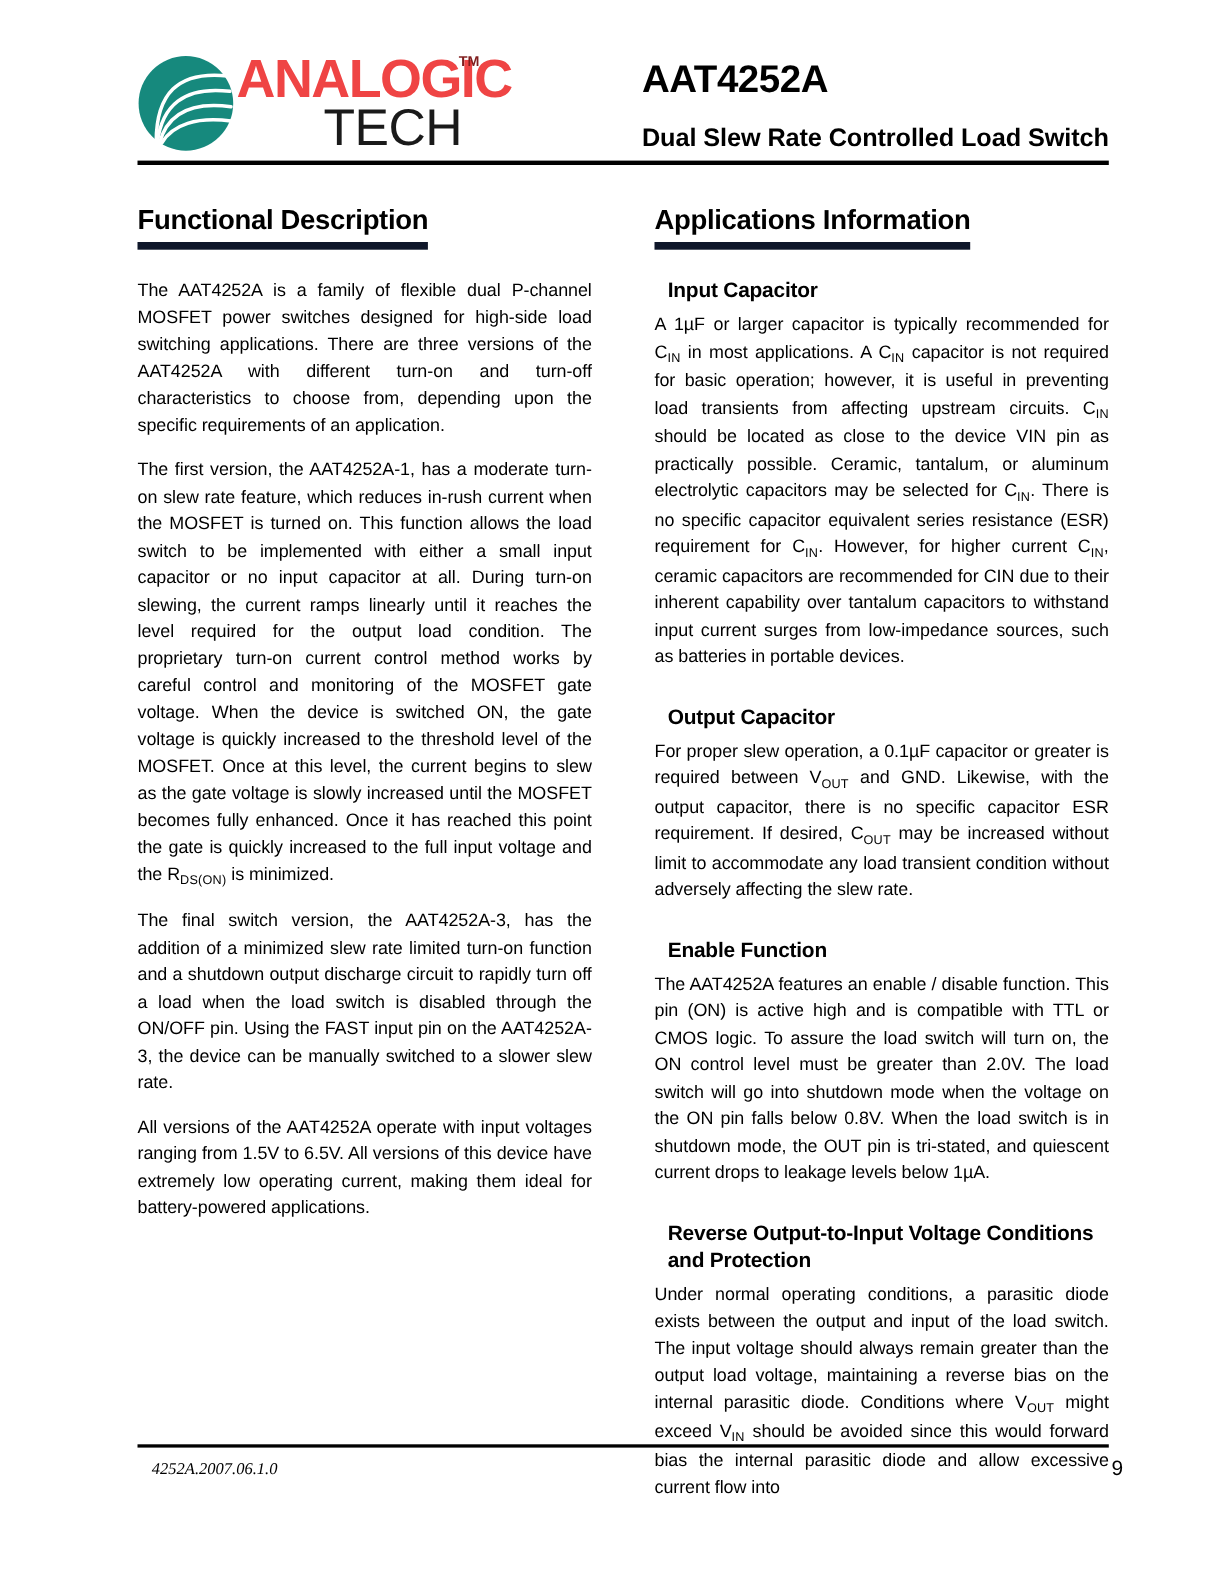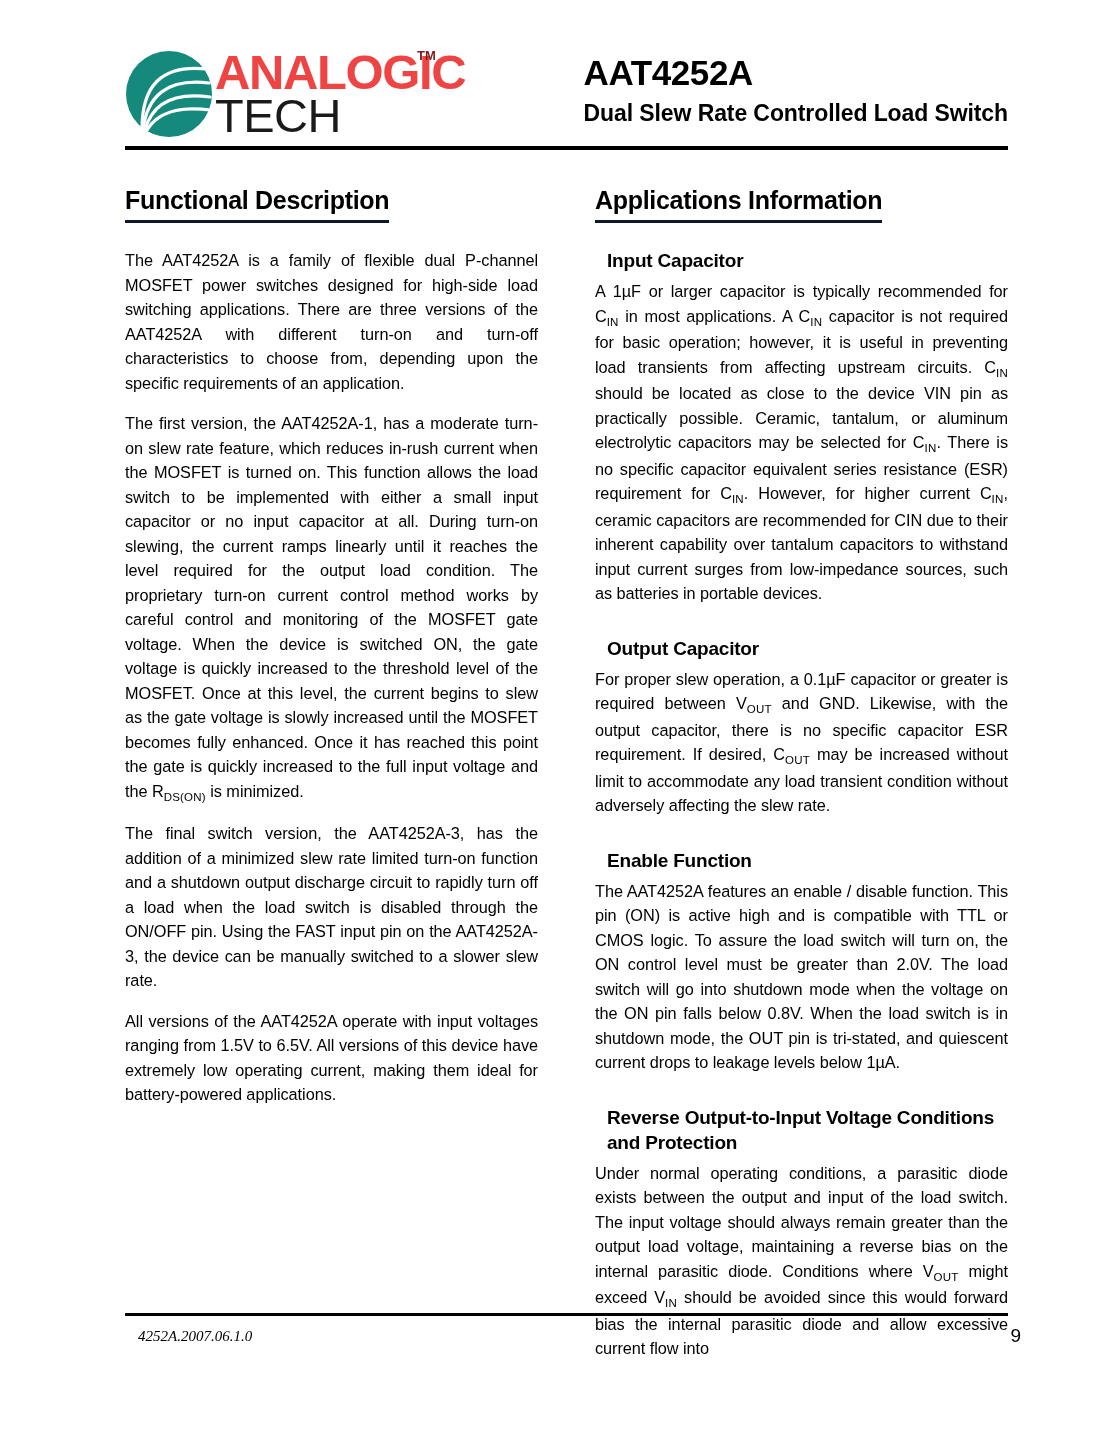--- a/index.html
+++ b/index.html
@@ -69,21 +69,21 @@
     top: 2px;
     font-size: 13px;
     font-weight: bold;
     color: #7f1d1d;
   }
   .logo-tech {
     position: absolute;
     left: 0;
     top: 45px;
     width: 205px;
-    text-align: left;
+    text-align: right;
     font-family: "Liberation Sans", sans-serif;
     font-weight: normal;
     font-size: 47px;
     letter-spacing: -0.5px;
     line-height: 50px;
     color: #1a1a1a;
     white-space: nowrap;
   }
 
   .header-titles {
@@ -97,21 +97,21 @@
     font-weight: bold;
     letter-spacing: -0.4px;
     line-height: 42px;
     white-space: nowrap;
   }
   .part-subtitle {
     font-size: 23px;
     font-weight: bold;
     letter-spacing: -0.1px;
     line-height: 30px;
-    margin-top: 4px;
+    margin-top: 16px;
     white-space: nowrap;
   }
   .header-rule {
     position: absolute;
     left: 125px;
     top: 146px;
     width: 883px;
     height: 4px;
     background: #000000;
   }
@@ -131,21 +131,21 @@
   .col-left  { left: 0px; }
   .col-right { left: 470px; }
 
   h1.section-title {
     font-size: 25px;
     font-weight: bold;
     margin: 0 0 7px 0;
     padding: 0 0 5px 0;
     letter-spacing: -0.3px;
     display: inline-block;
-    border-bottom: 3px solid #0f172a;
+    border-bottom: 7px solid #0f172a;
     line-height: 29px;
   }
   .title-wrap { margin-bottom: 18px; }
 
   h2.sub-title {
     font-size: 19px;
     font-weight: bold;
     margin: 0 0 6px 12px;
     padding: 0;
     letter-spacing: -0.2px;

